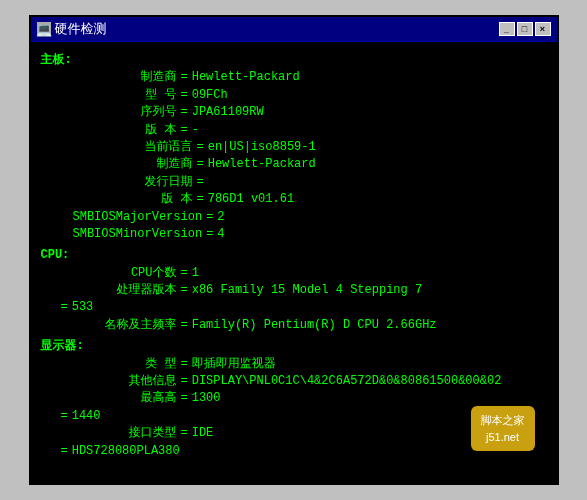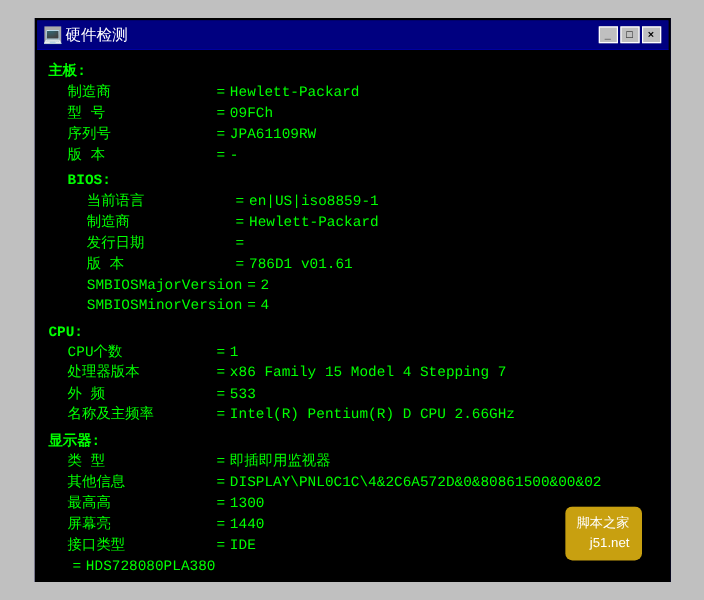--- a/index.html
+++ b/index.html
@@ -66,21 +66,21 @@
       font-family: Liberation Mono, monospace;
       font-size: 12px;
       color: #00ff00;
       line-height: 1.45;
     }
     .section-header {
       color: #00ff00;
       font-weight: bold;
       margin-top: 4px;
     }
-    .indent1 { padding-left: 16px; }
+    .indent1 { padding-left: 16px; text-align: right; }
     .key-val {
       display: flex;
     }
     .key {
       color: #00ff00;
       min-width: 120px;
       white-space: nowrap;
     }
     .eq {
       color: #00ff00;
@@ -140,21 +140,20 @@
           <span class="val">JPA61109RW</span>
         </div>
         <div class="key-val">
           <span class="key">版  本</span>
           <span class="eq">=</span>
           <span class="val">-</span>
         </div>
       </div>
 
       <div class="indent1">
-        <div class="section-header">BIOS:</div>
         <div class="indent1">
           <div class="key-val">
             <span class="key">当前语言</span>
             <span class="eq">=</span>
             <span class="val">en|US|iso8859-1</span>
           </div>
           <div class="key-val">
             <span class="key">制造商</span>
             <span class="eq">=</span>
             <span class="val">Hewlett-Packard</span>
@@ -187,28 +186,27 @@
           <span class="key">CPU个数</span>
           <span class="eq">=</span>
           <span class="val">1</span>
         </div>
         <div class="key-val">
           <span class="key">处理器版本</span>
           <span class="eq">=</span>
           <span class="val">x86 Family 15 Model 4 Stepping 7</span>
         </div>
         <div class="key-val">
-          <span class="key">外  频</span>
           <span class="eq">=</span>
           <span class="val">533</span>
         </div>
         <div class="key-val">
           <span class="key">名称及主频率</span>
           <span class="eq">=</span>
-          <span class="val">Intel(R) Pentium(R) D  CPU 2.66GHz</span>
+          <span class="val">Family(R) Pentium(R) D  CPU 2.66GHz</span>
         </div>
       </div>
 
       <div class="section-header">显示器:</div>
       <div class="indent1">
         <div class="key-val">
           <span class="key">类  型</span>
           <span class="eq">=</span>
           <span class="val">即插即用监视器</span>
         </div>
@@ -216,21 +214,20 @@
           <span class="key">其他信息</span>
           <span class="eq">=</span>
           <span class="val">DISPLAY\PNL0C1C\4&amp;2C6A572D&amp;0&amp;80861500&amp;00&amp;02</span>
         </div>
         <div class="key-val">
           <span class="key">最高高</span>
           <span class="eq">=</span>
           <span class="val">1300</span>
         </div>
         <div class="key-val">
-          <span class="key">屏幕亮</span>
           <span class="eq">=</span>
           <span class="val">1440</span>
         </div>
       </div>
 
       <div class="indent1">
         <div class="key-val">
           <span class="key">接口类型</span>
           <span class="eq">=</span>
           <span class="val">IDE</span>
@@ -238,17 +235,17 @@
         <div class="key-val">
           <span class="eq">=</span>
           <span class="val">HDS728080PLA380</span>
         </div>
 
       </div>
 
     </div>
   </div>
 
-  <div class="watermark" style="position:absolute; bottom:18px; right:24px; background:#c8a010; color:#fff; font-size:11px; padding:6px 10px; border-radius:6px; font-family:Arial,sans-serif; text-align:right; line-height:1.5;">
+  <div class="watermark" style="position:absolute; bottom:34px; right:24px; background:#c8a010; color:#fff; font-size:11px; padding:6px 10px; border-radius:6px; font-family:Arial,sans-serif; text-align:center; line-height:1.5;">
     <div>脚本之家</div>
     <div>j51.net</div>
   </div>
 </div>
 
 </body></html>

